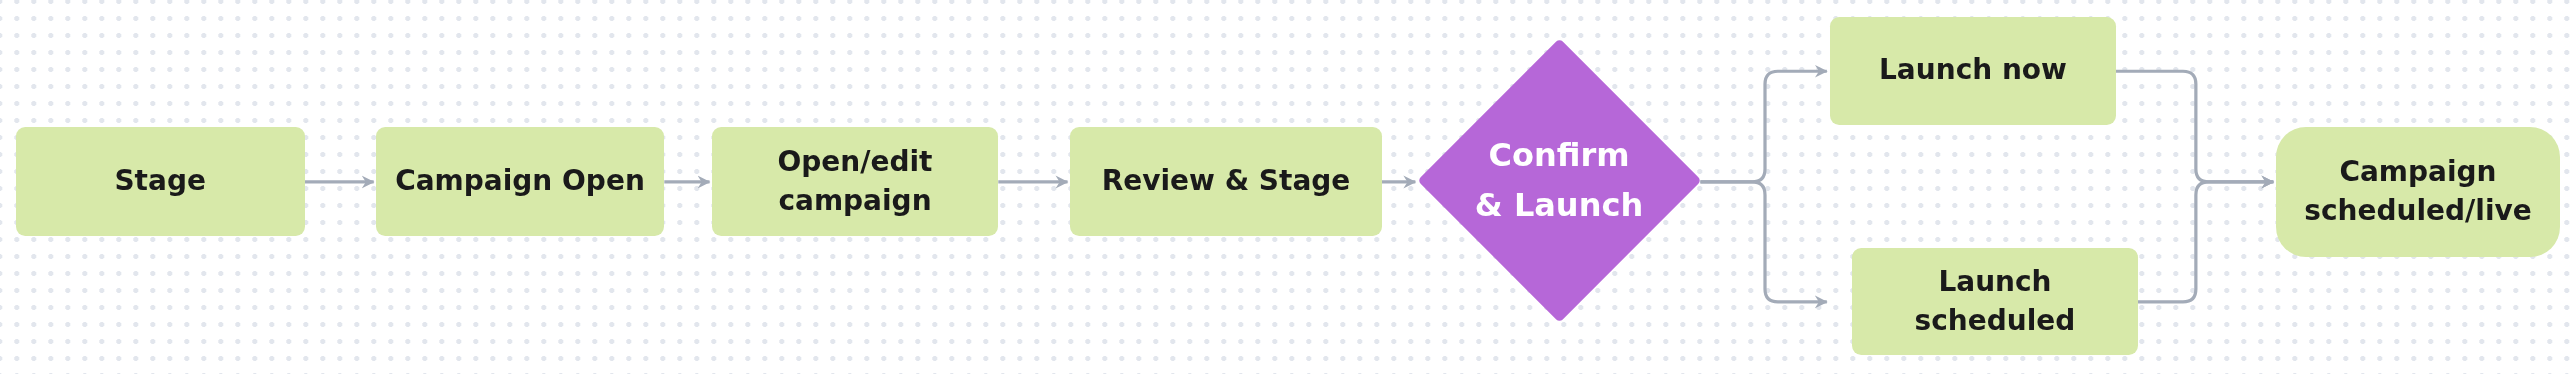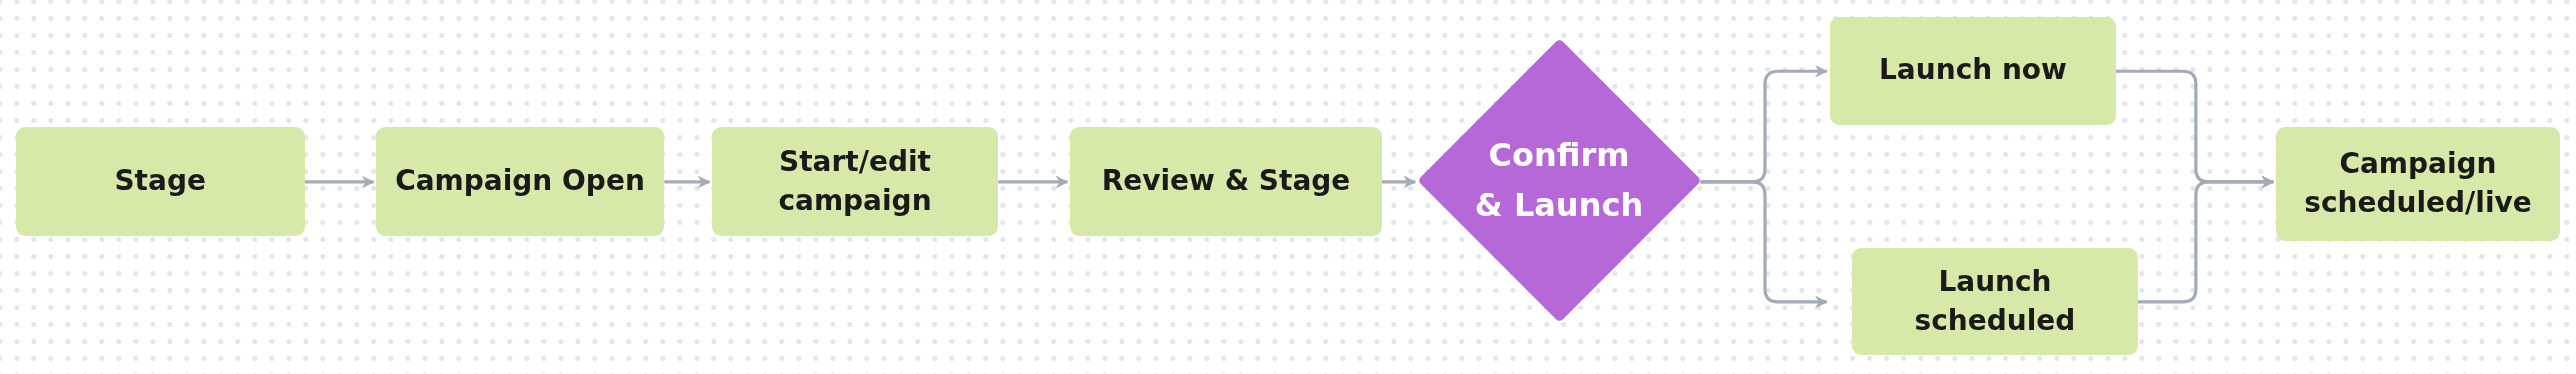--- a/index.html
+++ b/index.html
@@ -76,21 +76,21 @@
     font-size: 32px;
     line-height: 1.55;
     padding: 0 52px;
   }
   .n-start            { left: 15.7px;   top: 127px; width: 289px; height: 109px; }
   .n-campaign-list    { left: 376px;  top: 127px; width: 288px; height: 109px; }
   .n-open-edit        { left: 712px;  top: 127px; width: 286px; height: 109px; }
   .n-review-stage     { left: 1070px; top: 127px; width: 312px; height: 109px; }
   .n-launch-now       { left: 1830px; top: 16.6px;  width: 286px; height: 108px; }
   .n-launch-scheduled { left: 1852px; top: 248px; width: 286px; height: 107px; }
-  .n-campaign-live    { left: 2276px; top: 127px; width: 284px; height: 114px; }
+  .n-campaign-live    { left: 2276px; top: 127px; width: 284px; height: 130px; border-radius: 30px; }
 </style>
 </head>
 <body>
 
 <div class="canvas">
 
   <svg class="edges" viewBox="0 0 2792 406" xmlns="http://www.w3.org/2000/svg">
     <defs>
       <marker id="arrow" markerUnits="userSpaceOnUse" markerWidth="18" markerHeight="18" refX="13" refY="8" orient="auto">
         <path class="arrowhead" d="M0,1 L14,8 L0,15 L4.5,8 Z" fill="#a3abb8"></path>
@@ -108,21 +108,21 @@
 
   <div class="node n-start">
     <span>Stage</span>
   </div>
 
   <div class="node n-campaign-list">
     <span>Campaign Open</span>
   </div>
 
   <div class="node n-open-edit">
-    <span>Start/edit campaign</span>
+    <span>Open/edit campaign</span>
   </div>
 
   <div class="node n-review-stage">
     <span>Review &amp; Stage</span>
   </div>
 
   <div class="decision">
     <div class="diamond-shape"></div>
     <div class="diamond-label">Confirm &amp; Launch</div>
   </div>

